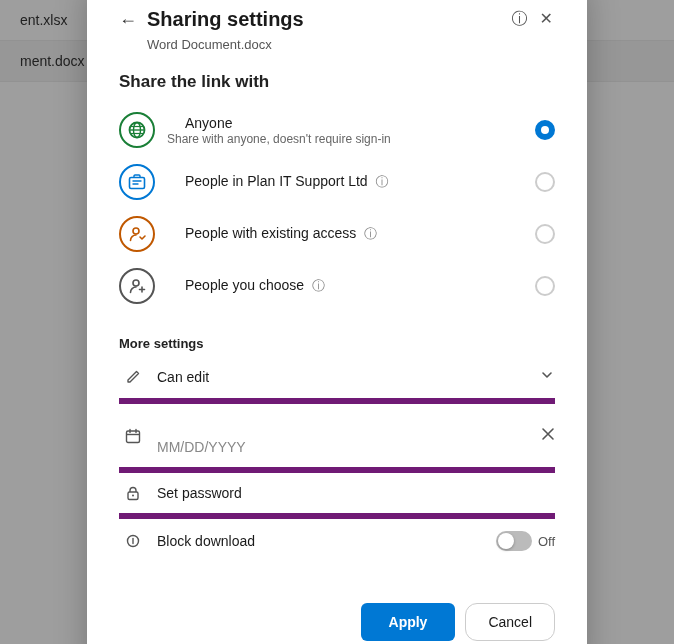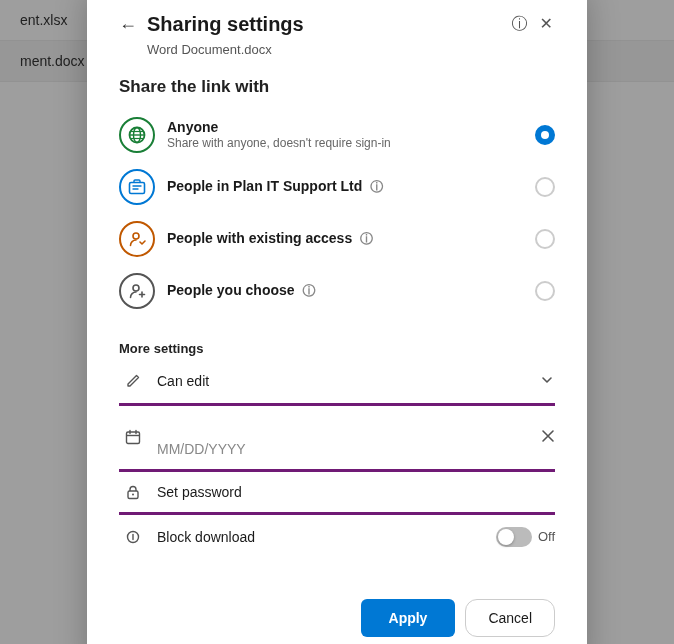--- a/index.html
+++ b/index.html
@@ -131,22 +131,23 @@
     }
     .icon-existing {
       border: 2px solid #c05800;
     }
     .icon-choose {
       border: 2px solid #555;
     }
     .share-option-text { flex: 1; }
     .share-option-name {
       font-size: 14px;
-      font-weight: 700;
+      font-weight: 400;
       color: #1a1a1a;
+      margin-left: 18px;
     }
     .share-option-desc {
       font-size: 12px;
       color: #666;
       margin-top: 1px;
     }
     .share-option-radio {
       width: 20px;
       height: 20px;
       border-radius: 50%;
@@ -180,21 +181,21 @@
       font-size: 13px;
       font-weight: 600;
       color: #222;
       margin-bottom: 4px;
     }
 
     .settings-row {
       display: flex;
       align-items: center;
       padding: 12px 0;
-      border-bottom: 3px solid #701a75;
+      border-bottom: 6px solid #701a75;
       cursor: pointer;
     }
     .settings-row:last-of-type { border-bottom: none; }
     .settings-row-icon {
       width: 28px;
       display: flex;
       align-items: center;
       justify-content: center;
       margin-right: 10px;
       color: #555;

